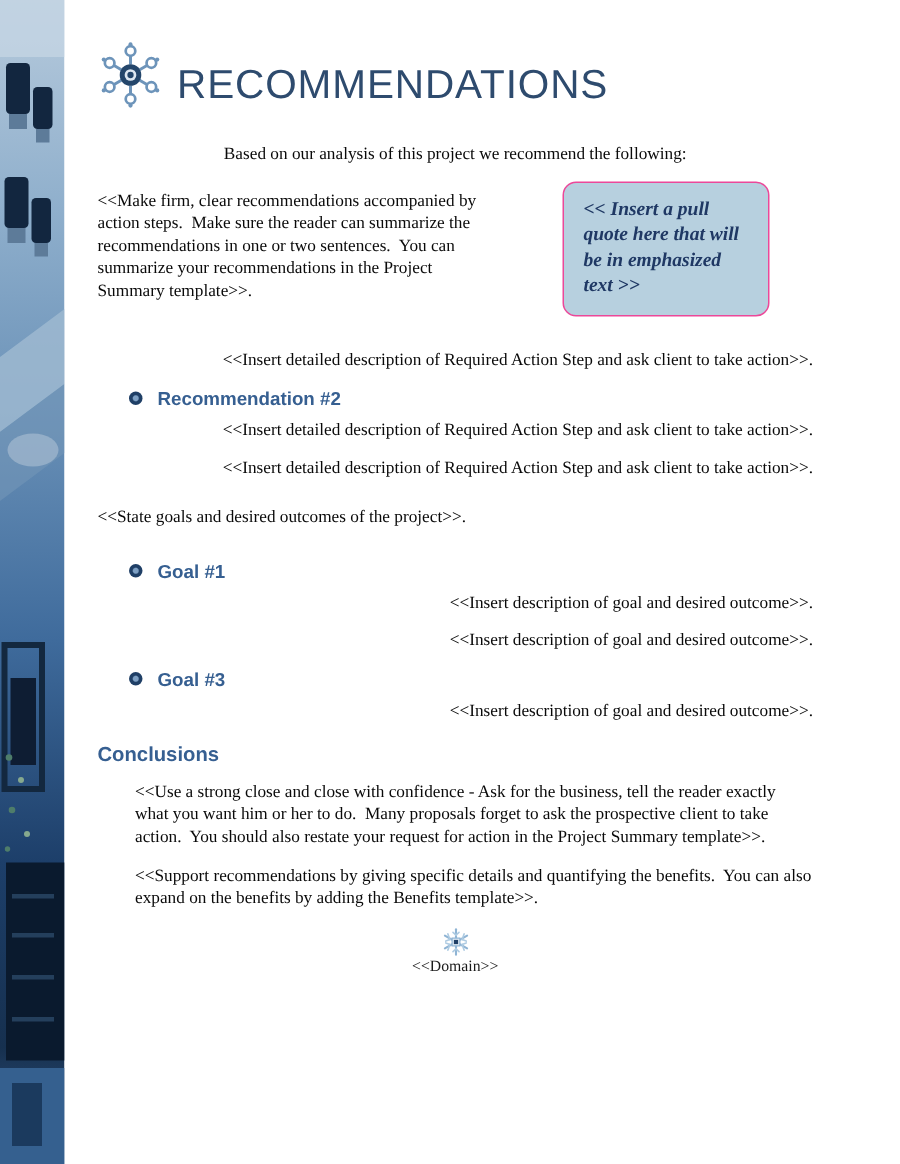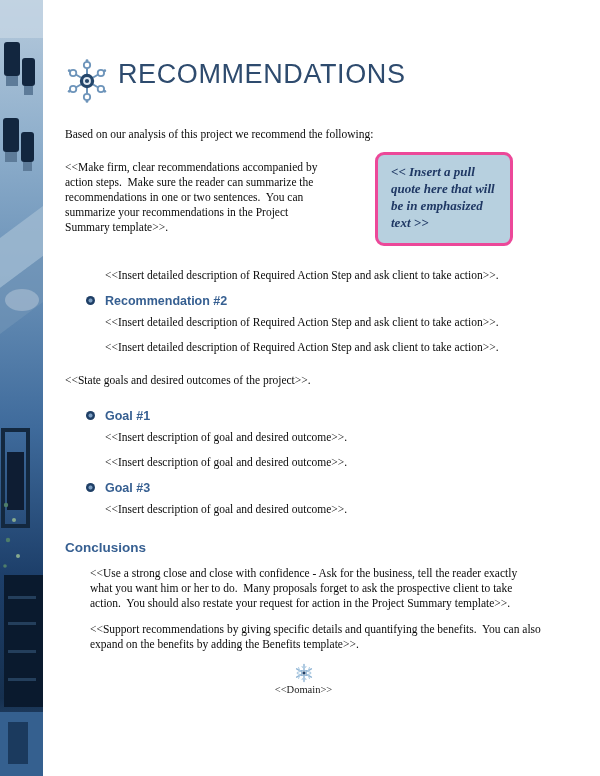--- a/index.html
+++ b/index.html
@@ -9,46 +9,46 @@
     width: 600px;
     height: 776px;
     background: #ffffff;
     overflow: hidden;
     font-family: "Liberation Serif", serif;
     color: #0a0a0a;
   }
   .sidebar { position: absolute; left: 0; top: 0; display: block; }
   .content { position: absolute; left: 65px; top: 0; width: 477px; }
 
-  .header { display: flex; align-items: flex-start; gap: 9px; margin-top: 59px; }
+  .header { display: flex; align-items: flex-end; gap: 9px; margin-top: 28px; }
   .mol-icon { flex: none; }
   .page-title {
     font-family: "Liberation Sans", sans-serif;
     font-size: 27px;
     font-weight: 500;
     letter-spacing: 0.6px;
     color: #2e4b6e;
   }
 
-  .intro { font-size: 11.5px; margin-top: 25px; white-space: pre-wrap; }
+  .intro { font-size: 11.5px; margin-top: 25px; white-space: pre-wrap; text-align: center; }
 
   .row { display: flex; align-items: center; margin-top: 9px; }
   .guidance {
     width: 268px;
     font-size: 11.5px;
     line-height: 1.3;
     white-space: pre-wrap;
   }
   .pullquote {
     margin-left: auto;
     margin-right: 29px;
     margin-top: 3px;
     width: 138px;
     background: #b7d0df;
-    border: 3px solid #ec4899;
+    border: 1px solid #ec4899;
     border-radius: 9px;
     padding: 9px 11px 11px 13px;
   }
   .pullquote-text {
     display: block;
     font-family: "Liberation Serif", serif;
     font-style: italic;
     font-weight: 600;
     font-size: 13px;
     line-height: 1.3;
@@ -66,29 +66,30 @@
   .item-title {
     font-family: "Liberation Sans", sans-serif;
     font-size: 12.5px;
     font-weight: bold;
     color: #365f91;
   }
   .item-desc {
     font-size: 11.5px;
     margin: 8px 0 13px 40px;
     white-space: pre-wrap;
+    text-align: right;
   }
   .goals-intro { font-size: 11.5px; margin-top: 21px; white-space: pre-wrap; }
 
   .conclusions-heading {
     font-family: "Liberation Sans", sans-serif;
     font-size: 13.5px;
     font-weight: bold;
     color: #365f91;
-    margin-top: 25px;
+    margin-top: 15px;
   }
   .conclusion {
     font-size: 11.5px;
     line-height: 1.32;
     margin: 11px 0 0 25px;
     width: 452px;
     white-space: pre-wrap;
   }
 
   .footer { margin-top: 11px; text-align: center; }

